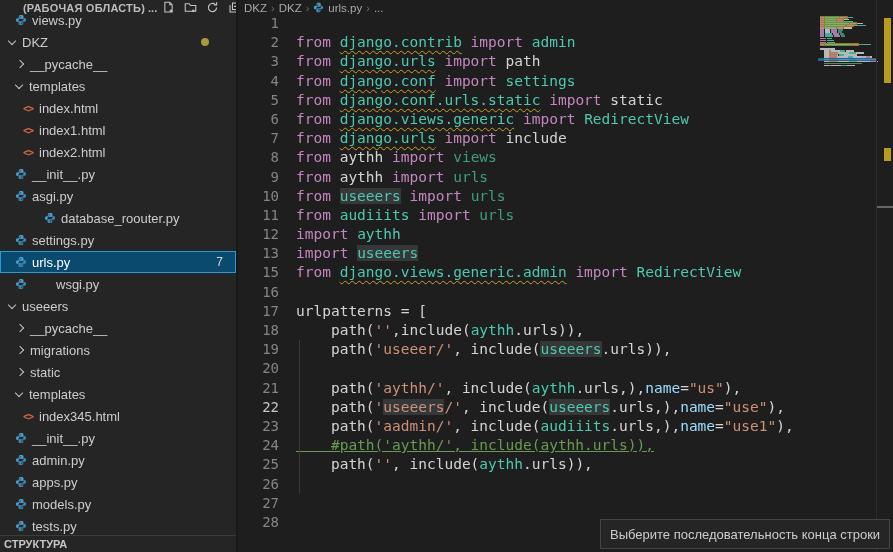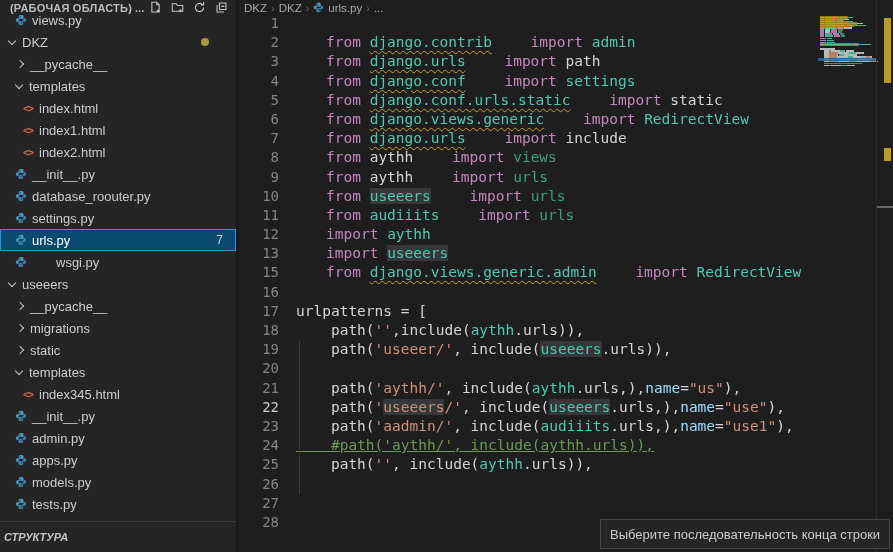--- a/index.html
+++ b/index.html
@@ -5,21 +5,21 @@
   * { margin:0; padding:0; box-sizing:border-box; }
   html,body { background:#111; }
   #app {
     position:relative; width:893px; height:552px; overflow:hidden;
     background:var(--editorBg); font-family:"Liberation Sans", sans-serif;
     -webkit-font-smoothing:antialiased;
   }
   
   #sidebar { position:absolute; left:0; top:0; width:238px; height:552px;
     background:var(--sidebarBg); border-right:2px solid #181818; overflow:hidden; }
-  #sb-header { position:absolute; left:4px; top:0; width:100%; height:15px;
+  #sb-header { position:absolute; left:17px; top:0; width:100%; height:15px;
     display:flex; align-items:center; padding:0 6px; background:var(--sidebarBg);
     z-index:5; }
   #sb-title { font-size:11px; font-weight:bold; color:#bcbcbc; letter-spacing:.2px;
     white-space:nowrap; }
   #sb-actions { display:flex; align-items:center; gap:9px; margin-left:5px; }
   #sb-actions svg { display:block; }
   #tree { position:absolute; left:0; top:9px; width:100%; }
   .row { position:relative; display:flex; align-items:center; height:22px;
     font-size:13px; color:#cccccc; cursor:pointer; white-space:nowrap; }
   .row .chev { width:6px; height:6px; border-right:1.4px solid #c5c5c5;
@@ -29,35 +29,35 @@
   .row .ficon { width:12px; height:12px; flex:0 0 auto; margin-right:5px;
     display:flex; align-items:center; justify-content:center; }
   .html-glyph { font-size:10px; font-weight:bold; color:#d26a41;
     font-family:"DejaVu Sans Mono", monospace; letter-spacing:-1px; }
   .row.selected { background:var(--selBg); outline:1px solid var(--selBorder);
     outline-offset:-1px; color:#ffffff; }
   .row .badge { position:absolute; right:13px; font-size:12px; color:#d7d7d7; }
   .row .mod-dot { position:absolute; right:27px; width:8px; height:8px;
     border-radius:50%; background:var(--dot); }
   #sb-footer { position:absolute; left:0; bottom:0; width:100%; height:15px;
-    border-top:1px solid #3c3c3c; display:flex; align-items:center; padding:15px 4px;
-    font-size:11px; font-weight:bold; color:#c5c5c5; background:var(--sidebarBg); z-index:6;font-style:italic; }
+    border-top:1px solid #3c3c3c; display:flex; align-items:center; padding:8px 4px;
+    font-size:11px; font-weight:bold; color:#c5c5c5; background:var(--sidebarBg); z-index:6; }
   
   #breadcrumb { position:absolute; left:240px; top:0; width:578px; height:15px;
     display:flex; align-items:center; gap:4px; font-size:11.5px; color:#a9a9a9;
     padding-left:4px; background:var(--editorBg); z-index:4; }
   .bc-sep { color:#6e6e6e; font-size:11px; }
   #code { position:absolute; left:240px; top:14px; width:578px; }
   .cline { display:flex; height:19.2px; line-height:19.2px;
     font-family:"DejaVu Sans Mono", monospace; font-size:14.5px; }
   .gut { width:56px; flex:0 0 auto; text-align:right; padding-right:17px;
     color:var(--gutter); font-size:14px; }
   .gut.active { color:var(--gutterActive); }
   .ctext { white-space:pre; }
-  .tk-k { color:var(--kw);margin-left:30px; } .tk-m { color:var(--mod); } .tk-g { color:var(--dim); }
+  .tk-k { color:var(--kw); } .tk-m { color:var(--mod); } .tk-g { color:var(--dim); }
   .tk-t { color:var(--txt); } .tk-s { color:var(--str); } .tk-p { color:var(--prop); }
   .tk-c { color:var(--com);text-decoration:underline; }
   .sq { text-decoration:underline; text-decoration-style:wavy;
     text-decoration-color:var(--warn); text-decoration-thickness:1px;
     text-underline-offset:3px; }
   .whl { background:var(--wordHl); }
   #indent-guide { position:absolute; width:1px; background:#3a3a3a; }
   
   #minimap { position:absolute; left:818px; top:0; width:58px; height:552px; }
   #minimap div { position:absolute; }
@@ -120,20 +120,29 @@
         <div class="row" style="padding-left: 15px;">
           <span class="ficon">
             <svg width="12" height="12" viewBox="0 0 16 16">
               <path fill="#4a9cc9" d="M7.9 1.2c-2 0-2.9.9-2.9 2.2v1.5h3.2v.7H3.4C2 5.6 1.2 6.7 1.2 8.1c0 1.4.7 2.6 2.1 2.6h1.4V8.9c0-1.2 1-2.1 2.2-2.1h2.6c1.1 0 1.9-.8 1.9-1.9V3.4c0-1.3-1-2.2-2.4-2.2H7.9zm-.9 1.3c.4 0 .7.3.7.7 0 .4-.3.7-.7.7-.4 0-.7-.3-.7-.7 0-.4.3-.7.7-.7z"></path>
               <path fill="#3d84ad" d="M8.1 14.8c2 0 2.9-.9 2.9-2.2v-1.5H7.8v-.7h4.8c1.4 0 2.2-1.1 2.2-2.5 0-1.4-.7-2.6-2.1-2.6h-1.4v1.8c0 1.2-1 2.1-2.2 2.1H6.5c-1.1 0-1.9.8-1.9 1.9v1.5c0 1.3 1 2.2 2.4 2.2h1.1zm.9-1.3c-.4 0-.7-.3-.7-.7 0-.4.3-.7.7-.7.4 0 .7.3.7.7 0 .4-.3.7-.7.7z"></path>
             </svg>
           </span>
           <span>__init__.py</span>
         </div>
         <div class="row" style="padding-left: 15px;">
+          <span class="ficon">
+            <svg width="12" height="12" viewBox="0 0 16 16">
+              <path fill="#4a9cc9" d="M7.9 1.2c-2 0-2.9.9-2.9 2.2v1.5h3.2v.7H3.4C2 5.6 1.2 6.7 1.2 8.1c0 1.4.7 2.6 2.1 2.6h1.4V8.9c0-1.2 1-2.1 2.2-2.1h2.6c1.1 0 1.9-.8 1.9-1.9V3.4c0-1.3-1-2.2-2.4-2.2H7.9zm-.9 1.3c.4 0 .7.3.7.7 0 .4-.3.7-.7.7-.4 0-.7-.3-.7-.7 0-.4.3-.7.7-.7z"></path>
+              <path fill="#3d84ad" d="M8.1 14.8c2 0 2.9-.9 2.9-2.2v-1.5H7.8v-.7h4.8c1.4 0 2.2-1.1 2.2-2.5 0-1.4-.7-2.6-2.1-2.6h-1.4v1.8c0 1.2-1 2.1-2.2 2.1H6.5c-1.1 0-1.9.8-1.9 1.9v1.5c0 1.3 1 2.2 2.4 2.2h1.1zm.9-1.3c-.4 0-.7-.3-.7-.7 0-.4.3-.7.7-.7.4 0 .7.3.7.7 0 .4-.3.7-.7.7z"></path>
+            </svg>
+          </span>
+          <span>asgi.py</span>
+        </div>
+        <div class="row" style="padding-left: 15px; margin-left: 29px;">
           <span class="ficon">
             <svg width="12" height="12" viewBox="0 0 16 16">
               <path fill="#4a9cc9" d="M7.9 1.2c-2 0-2.9.9-2.9 2.2v1.5h3.2v.7H3.4C2 5.6 1.2 6.7 1.2 8.1c0 1.4.7 2.6 2.1 2.6h1.4V8.9c0-1.2 1-2.1 2.2-2.1h2.6c1.1 0 1.9-.8 1.9-1.9V3.4c0-1.3-1-2.2-2.4-2.2H7.9zm-.9 1.3c.4 0 .7.3.7.7 0 .4-.3.7-.7.7-.4 0-.7-.3-.7-.7 0-.4.3-.7.7-.7z"></path>
               <path fill="#3d84ad" d="M8.1 14.8c2 0 2.9-.9 2.9-2.2v-1.5H7.8v-.7h4.8c1.4 0 2.2-1.1 2.2-2.5 0-1.4-.7-2.6-2.1-2.6h-1.4v1.8c0 1.2-1 2.1-2.2 2.1H6.5c-1.1 0-1.9.8-1.9 1.9v1.5c0 1.3 1 2.2 2.4 2.2h1.1zm.9-1.3c-.4 0-.7-.3-.7-.7 0-.4.3-.7.7-.7.4 0 .7.3.7.7 0 .4-.3.7-.7.7z"></path>
             </svg>
           </span>
           <span>database_roouter.py</span>
         </div>
         <div class="row" style="padding-left: 15px;">
           <span class="ficon">

